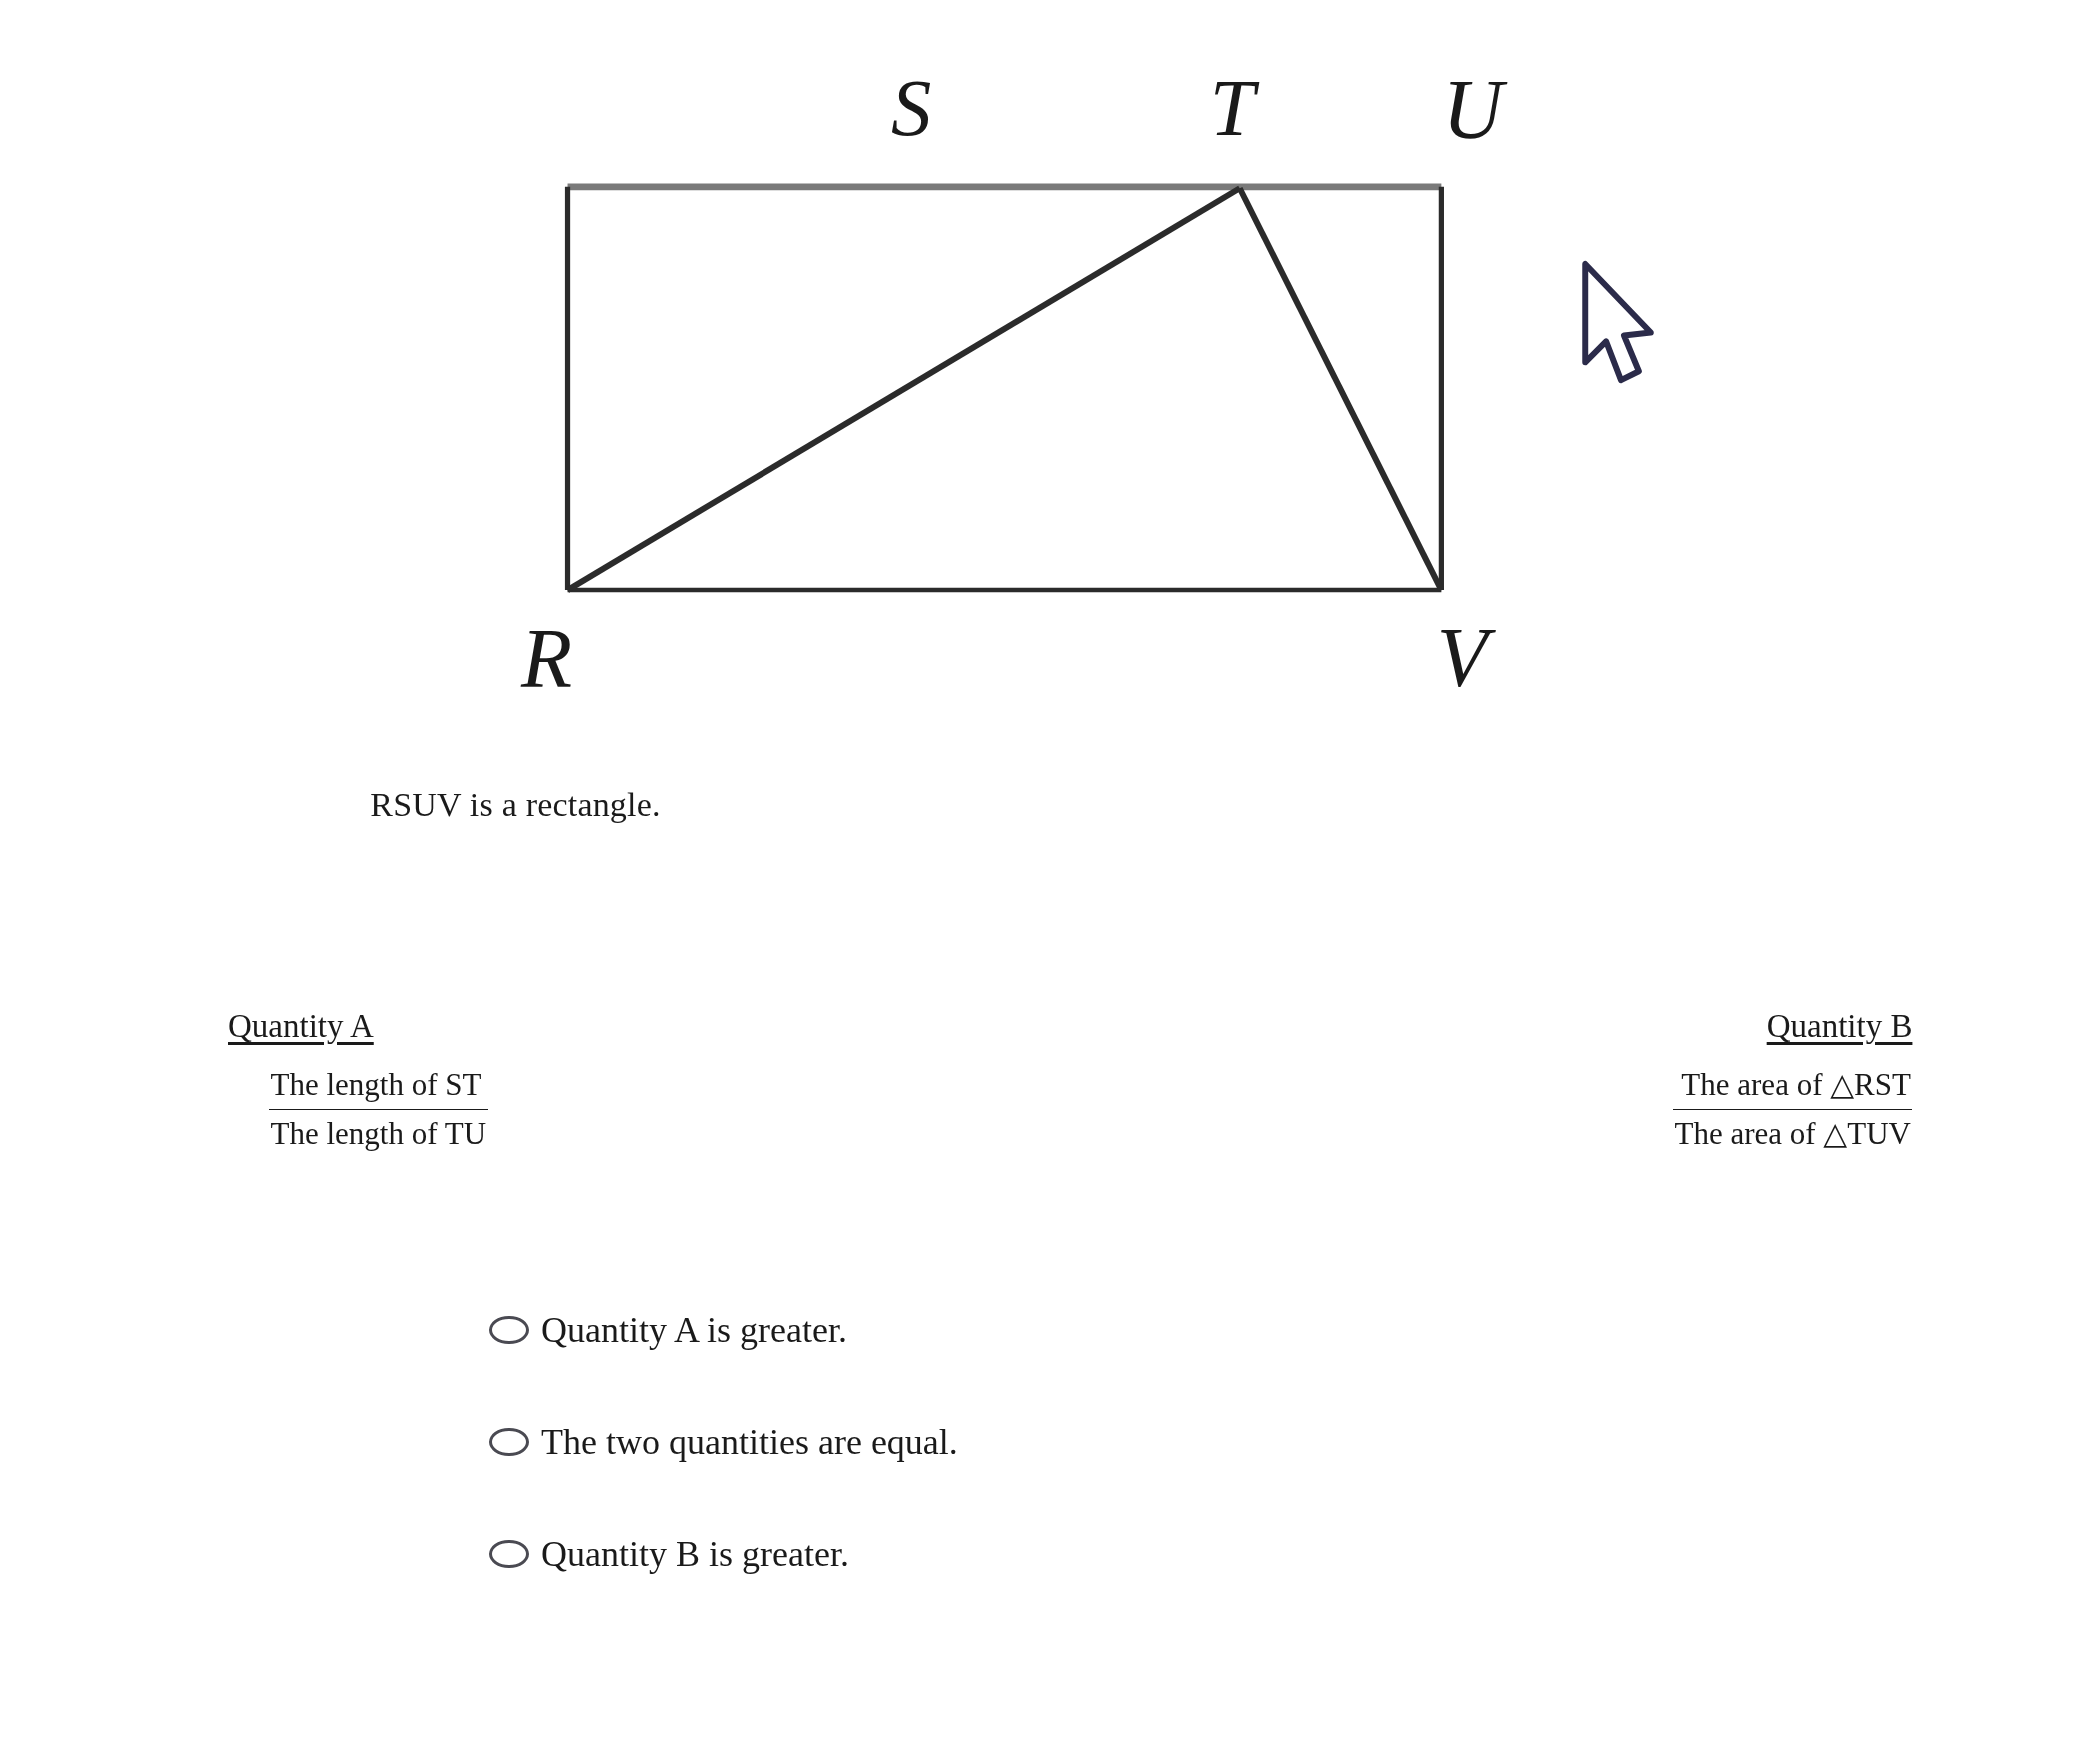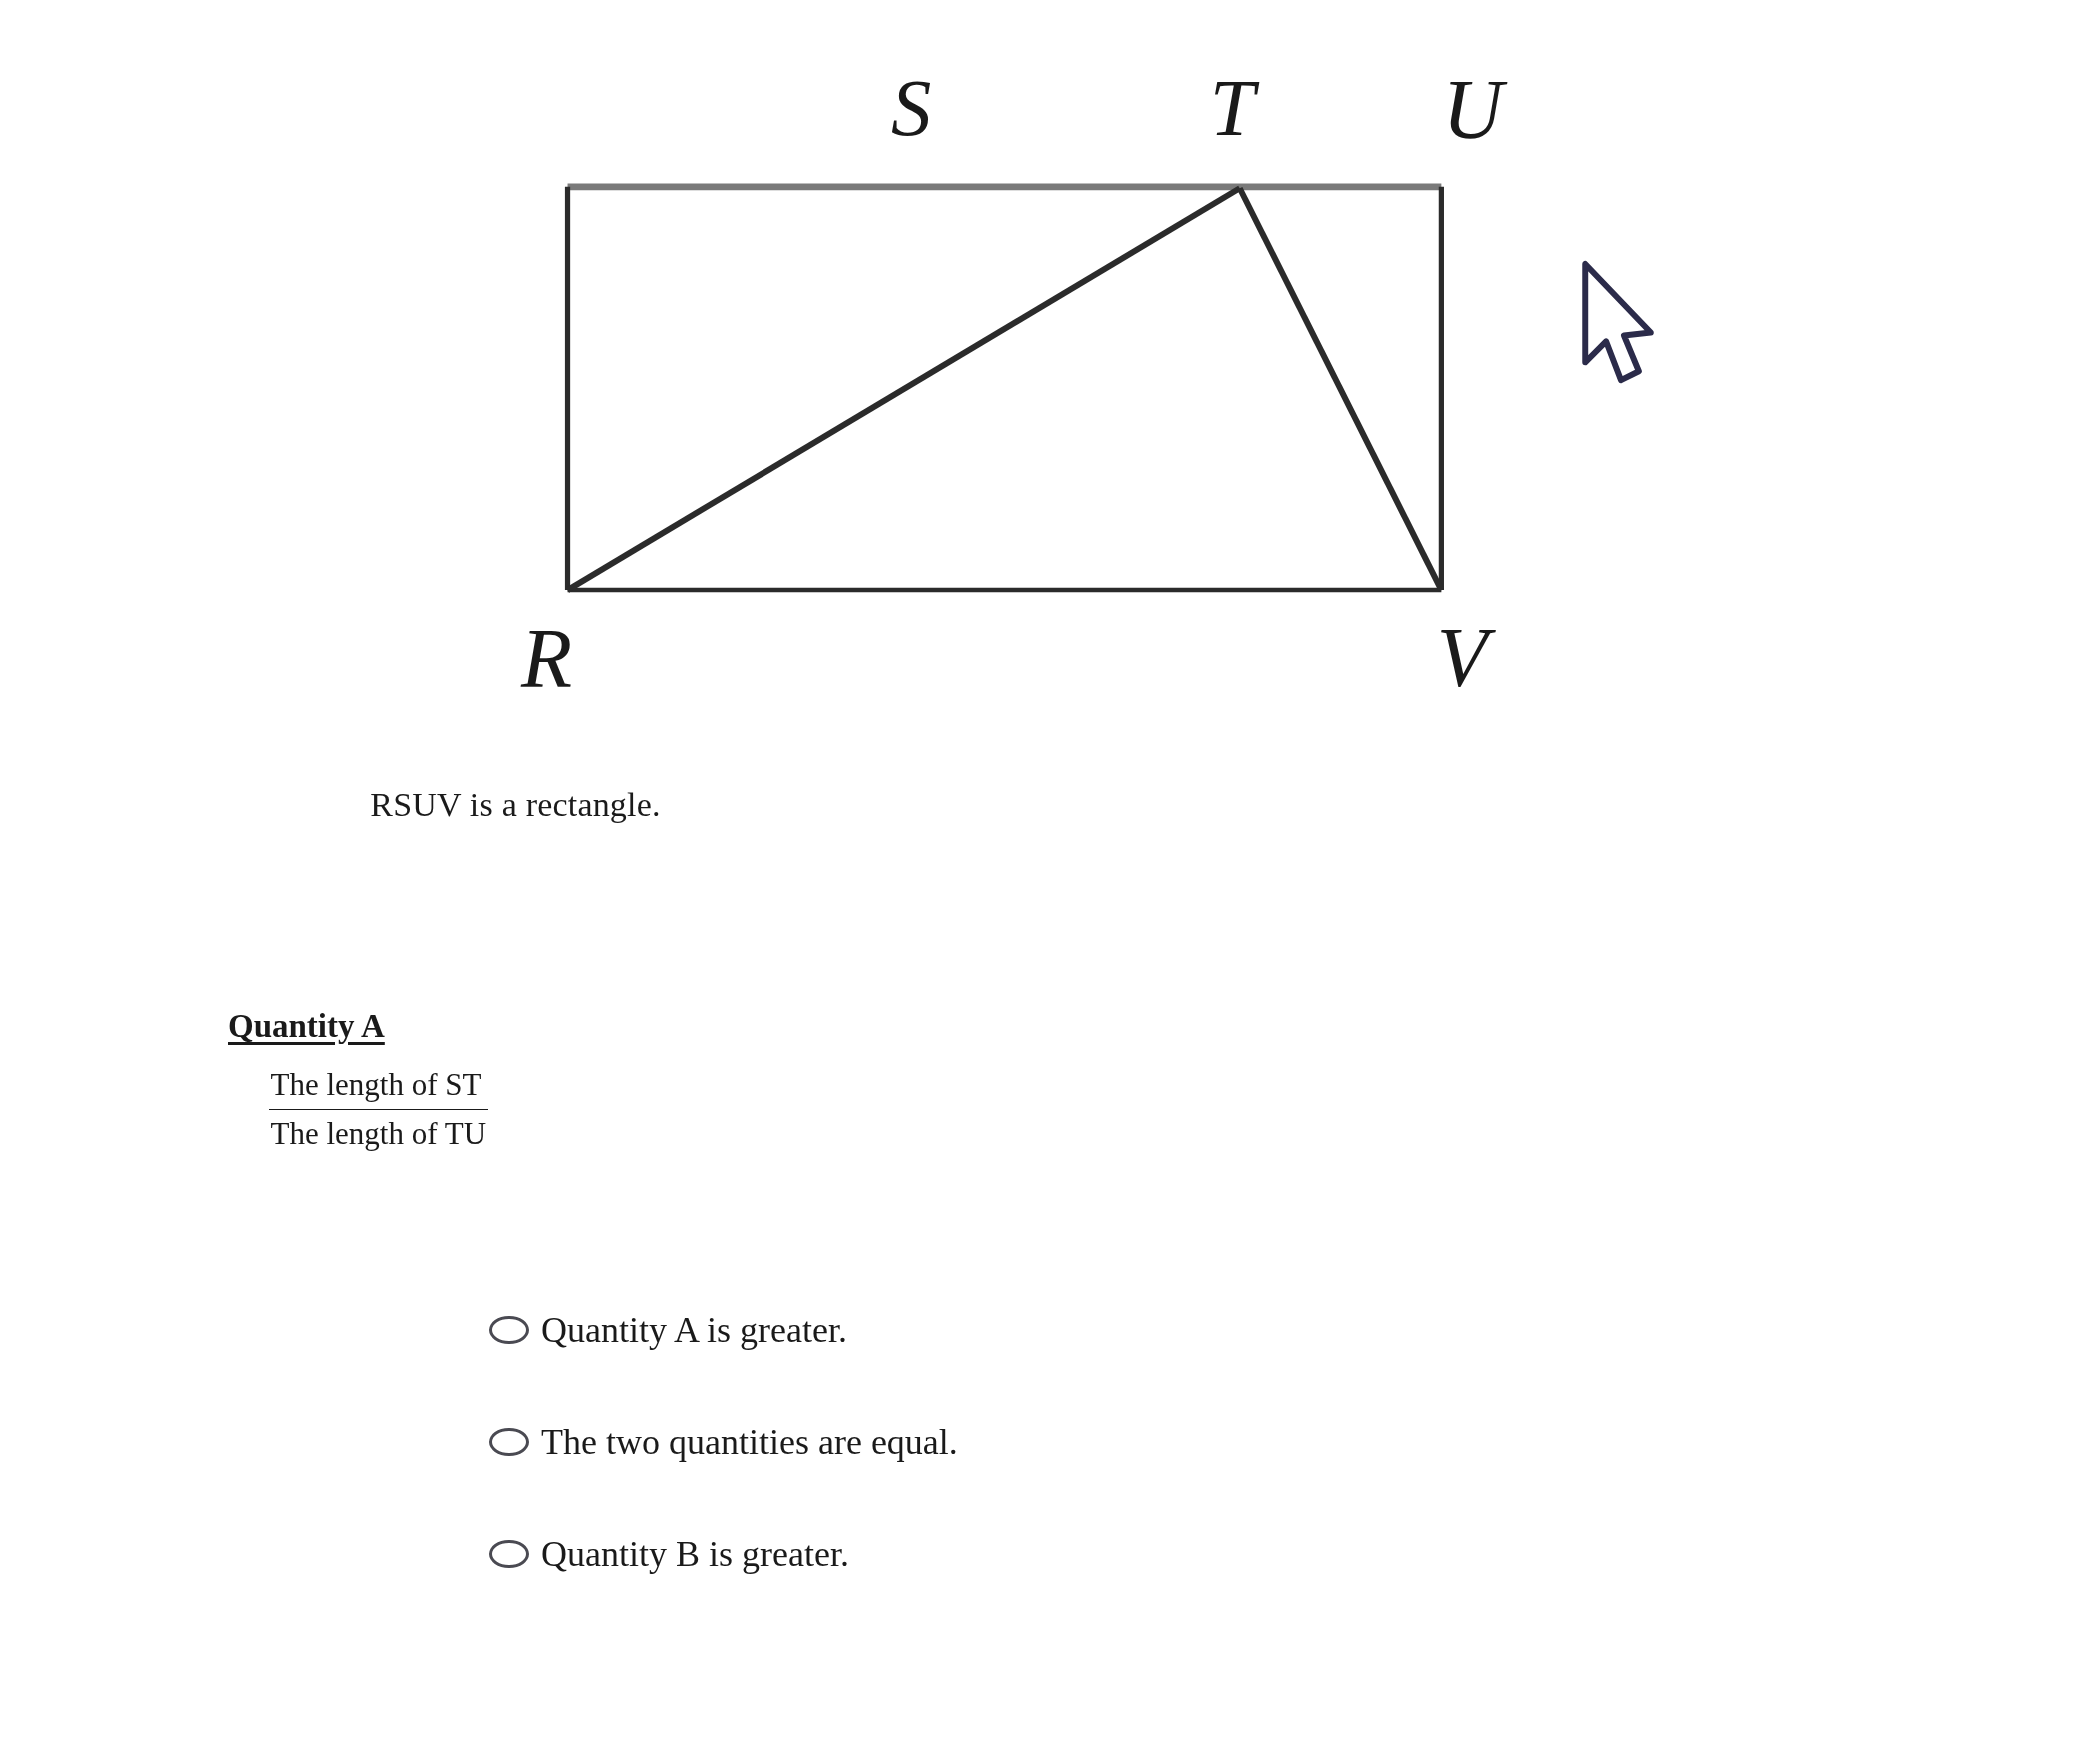--- a/index.html
+++ b/index.html
@@ -55,21 +55,21 @@
   }
   .quantity-block {
     position: absolute;
     top: 0;
   }
   .quantity-a { left: 228px; }
   .quantity-b { left: 1632px; }
 
   .q-title {
     font-size: 33px;
-    font-weight: bold;
+    font-weight: normal;
     text-decoration: underline;
     text-underline-offset: 4.5px;
     white-space: nowrap;
   }
   .quantity-b .q-title { text-align: right; }
 
   .frac {
     margin-top: 19.4px;
     display: inline-block;
     font-size: 31px;
@@ -158,20 +158,29 @@
   <div class="quantity-block quantity-a">
     <div class="q-title">Quantity A</div>
     <div class="frac-wrap">
       <div class="frac">
         <div class="num">The length of ST</div>
         <div class="den">The length of TU</div>
       </div>
     </div>
   </div>
 
+  <div class="quantity-block quantity-b">
+    <div class="q-title">Quantity B</div>
+    <div class="frac-wrap">
+      <div class="frac">
+        <div class="num">The area of △RST</div>
+        <div class="den">The area of △TUV</div>
+      </div>
+    </div>
+  </div>
 
 </div>
 
 <div class="options">
 
   <div class="option-row">
     <span class="radio"></span>
     <span class="option-label">Quantity A is greater.</span>
   </div>
 

